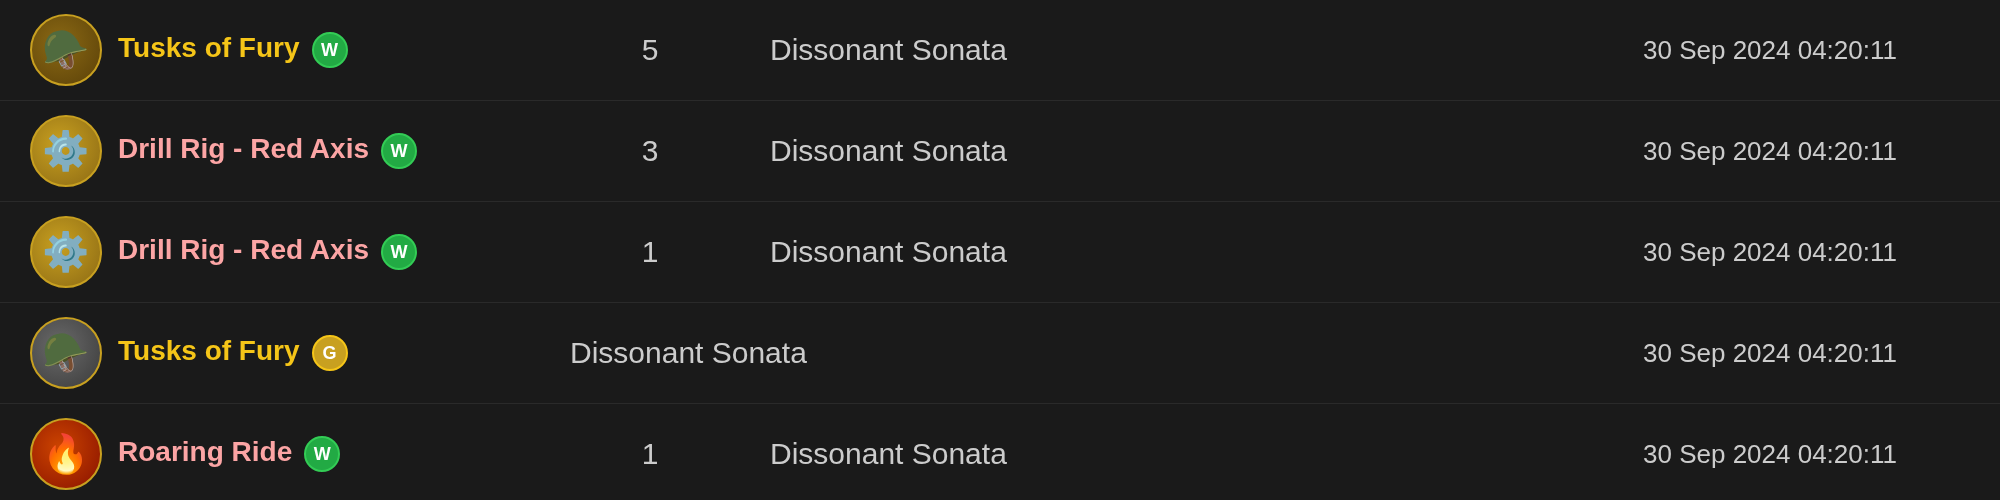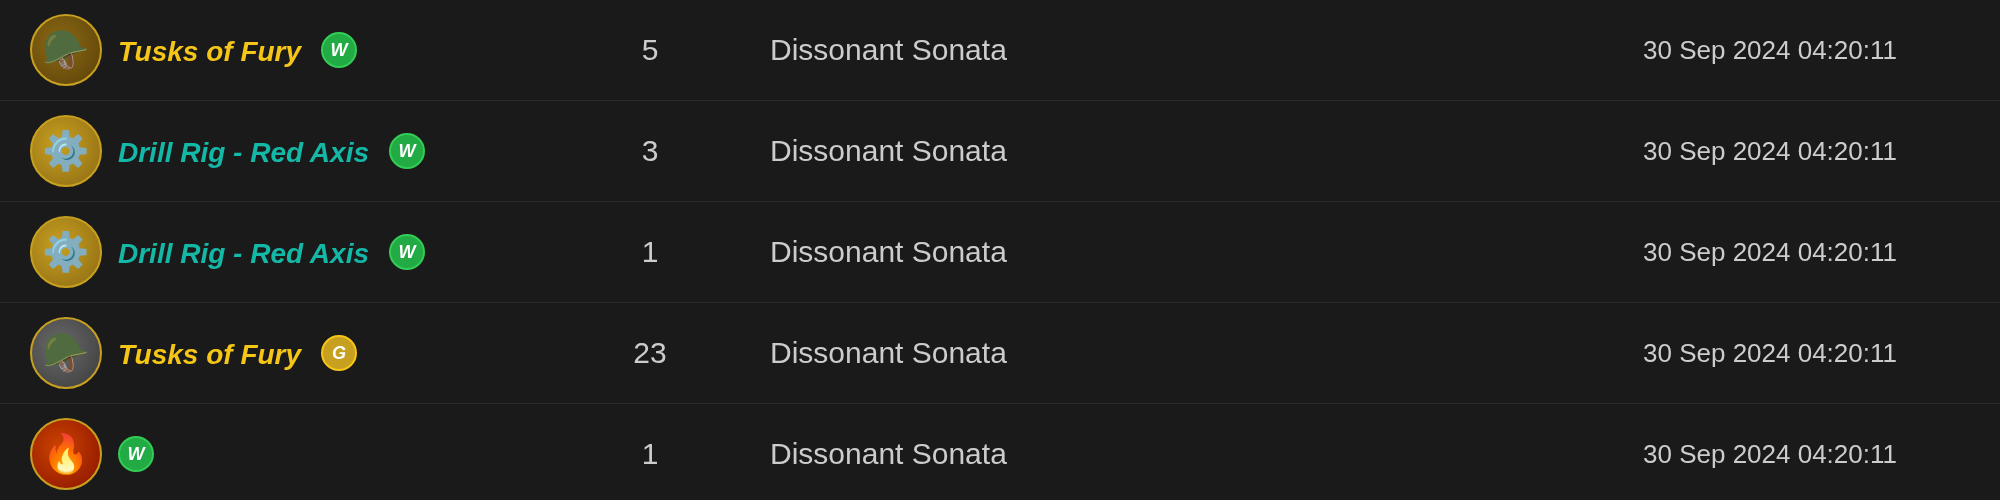--- a/index.html
+++ b/index.html
@@ -66,33 +66,32 @@
       border: 2px solid #c8a020;
     }
 
     .avatar-icon {
       font-size: 38px;
       line-height: 1;
     }
 
     .item-name-group {
       display: flex;
-      align-items: flex-end;
-      gap: 20px;
-      font-style: italic;
+      align-items: flex-start;
+      gap: 12px;
     }
 
     .item-name {
       font-size: 28px;
       font-weight: 700;
       white-space: nowrap;
     }
 
     .name-yellow { color: #f5c518; }
-    .name-purple { color: #14b8a6; }
+    .name-purple { color: #fca5a5; }
 
     .badge {
       width: 36px;
       height: 36px;
       border-radius: 50%;
       display: flex;
       align-items: center;
       justify-content: center;
       font-size: 18px;
       font-weight: 900;
@@ -184,30 +183,30 @@
     <div class="list-item">
       <div class="item-left">
         <div class="avatar avatar-tusks-2">
           <span class="avatar-icon">🪖</span>
         </div>
         <div class="item-name-group">
           <span class="item-name name-yellow">Tusks of Fury</span>
           <span class="badge badge-gold">G</span>
         </div>
       </div>
-      <div class="item-count">23</div>
       <div class="item-track">Dissonant Sonata</div>
       <div class="item-date">30 Sep 2024 04:20:11</div>
     </div>
     <div class="list-item">
       <div class="item-left">
         <div class="avatar avatar-roaring">
           <span class="avatar-icon">🔥</span>
         </div>
         <div class="item-name-group">
+          <span class="item-name name-purple">Roaring Ride</span>
           <span class="badge badge-green">W</span>
         </div>
       </div>
       <div class="item-count">1</div>
       <div class="item-track">Dissonant Sonata</div>
       <div class="item-date">30 Sep 2024 04:20:11</div>
     </div>
   </div>
 
 </body></html>

